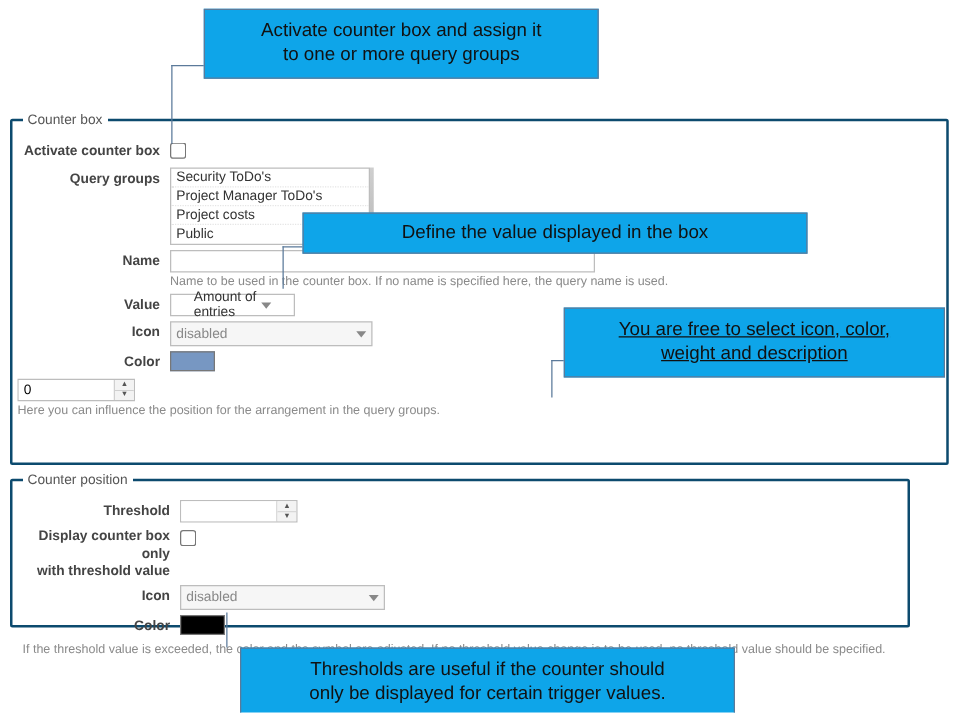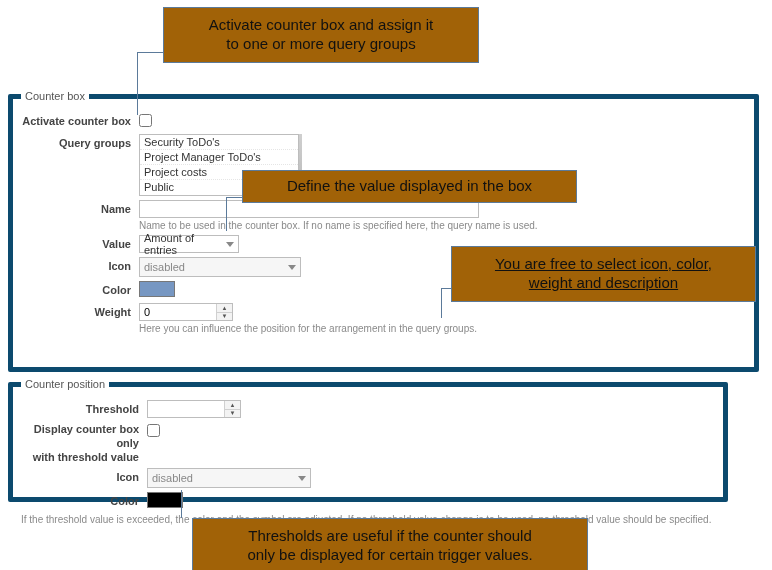--- a/index.html
+++ b/index.html
@@ -9,38 +9,38 @@
     width: 772px;
     height: 570px;
     font-family: Arial, Helvetica, sans-serif;
     font-size: 11px;
     color: #333;
     background: #fff;
     position: relative;
   }
   .callout {
     position: absolute;
-    background: #a16207;
+    background: #0ea5e9;
     border: 1px solid #5b7a9a;
     padding: 8px 14px;
     font-size: 15px;
     color: #111;
     text-align: center;
     line-height: 1.25;
     z-index: 20;
   }
   .callout-line {
     position: absolute;
     background: #5b7a9a;
     z-index: 15;
   }
   fieldset.main {
     position: absolute;
     left: 8px;
-    border: 5px solid #0c4a6e;
+    border: 2px solid #0c4a6e;
     border-radius: 2px;
     margin: 0;
     padding: 10px 10px 10px 4px;
     background: #fff;
   }
   fieldset.main > legend {
     font-size: 11px;
     color: #555;
     padding: 0 4px;
     margin-left: 4px;
@@ -144,42 +144,42 @@
   }
   .footnote {
     color: #8a8a8a;
     font-size: 10px;
     margin-left: 4px;
   }
   .value-select {
     width: 100px; height: 18px;
     border: 1px solid #bdbdbd;
     display: flex; align-items:center;
-    padding: 0 4px; font-size: 11px;
+    padding: 0 18px; font-size: 11px;
     background: #fff;
   }
   .value-select .arrow {
     margin-left: auto;
     width: 0; height: 0;
     border-left: 4px solid transparent;
     border-right: 4px solid transparent;
     border-top: 5px solid #888;
   }
 </style>
 </head>
 <body>
 
 <div class="callout" style="left:163px; top:7px; width:316px;">
   <span style="white-space: pre-line;">Activate counter box and assign it
 to one or more query groups</span>
 </div>
 <div class="callout-line" style="left:137px; top:52px; width:26px; height:1px;"></div>
 <div class="callout-line" style="left:137px; top:52px; width:1px; height:63px;"></div>
 
-<div class="callout" style="left:242px; top:170px; width:335px; padding:6px 12px; font-size:15px;text-align:center;">
+<div class="callout" style="left:242px; top:170px; width:404px; padding:6px 12px; font-size:15px;text-align:center;">
   <span>Define the value displayed in the box</span>
 </div>
 <div class="callout-line" style="left:226px; top:197px; width:16px; height:1px;"></div>
 <div class="callout-line" style="left:226px; top:197px; width:1px; height:34px;"></div>
 
 <div class="callout" style="left:451px; top:246px; width:305px;">
   <span style="white-space: pre-line; text-decoration: underline;">You are free to select icon, color,
 weight and description</span>
 </div>
 <div class="callout-line" style="left:441px; top:288px; width:10px; height:1px;"></div>
@@ -245,21 +245,20 @@
   </div>
 
   <div class="row">
     <div class="lbl">Color</div>
     <div class="ctl">
       <span class="color-swatch" style=";background:#7797c2"></span>
     </div>
   </div>
 
   <div class="row">
-    <div class="lbl">Weight</div>
     <div class="ctl">
       <div class="spinner">
         <input type="text" value="0" style="">
         <div class="spin-btns">
           <div class="sb">▲</div>
           <div class="sb">▼</div>
         </div>
       </div>
       <div class="hint">Here you can influence the position for the arrangement in the query groups.</div>
     </div>

